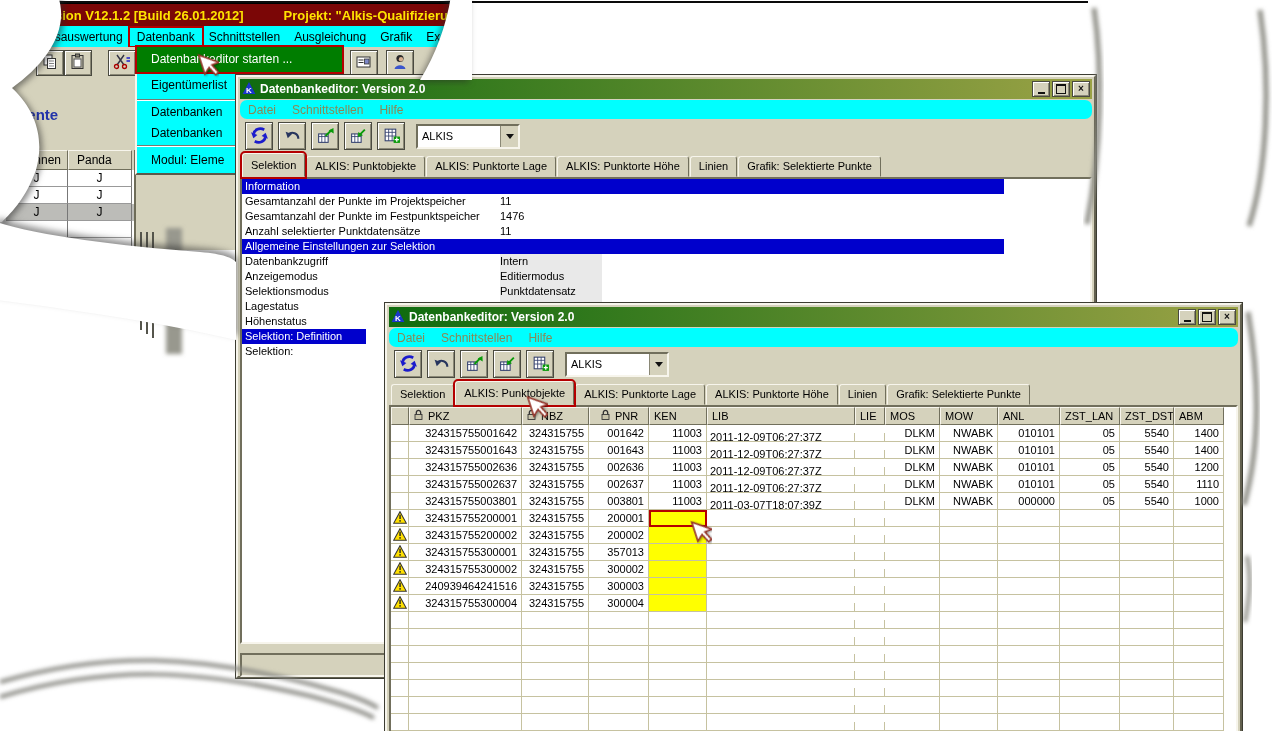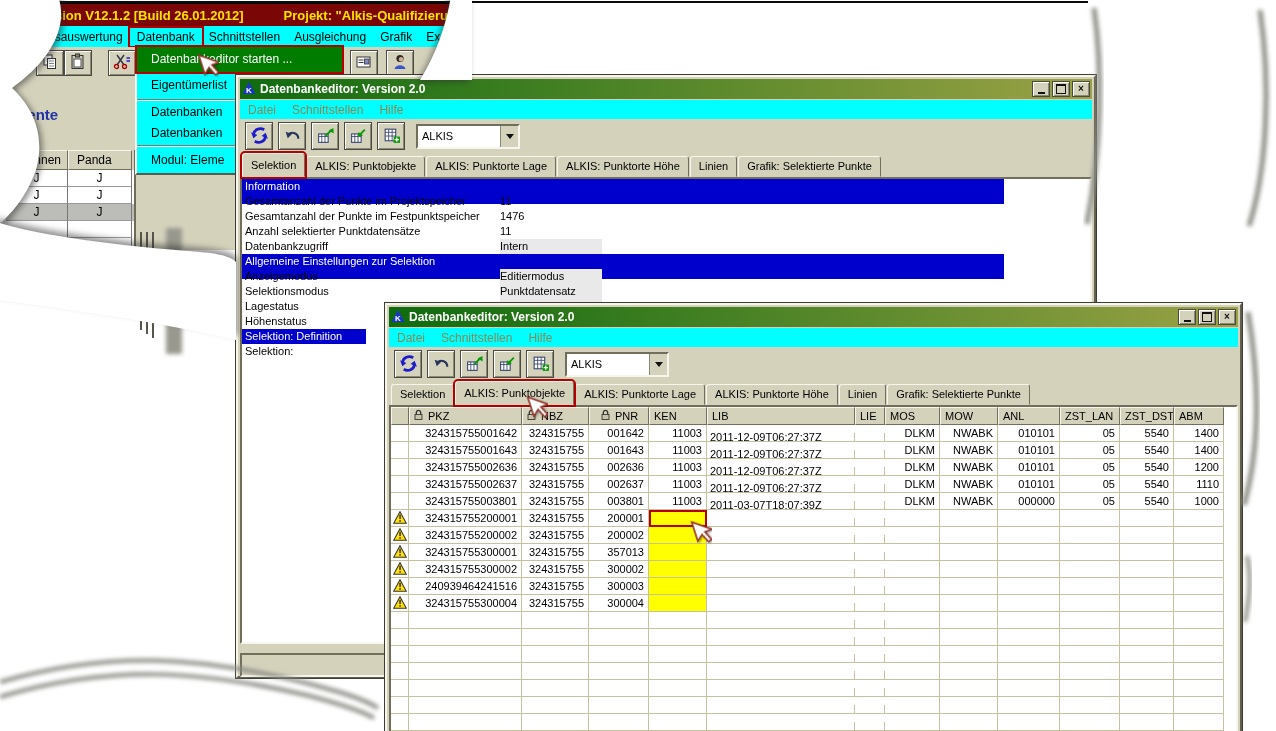--- a/index.html
+++ b/index.html
@@ -40,41 +40,41 @@
   .editor-window{position:absolute;background:#d5d2bc;border:2px solid;border-color:#f7f5ec #62604e #62604e #f7f5ec;
       box-shadow:0 0 0 1px #3c3c32;box-sizing:border-box;padding:2px;}
   .ew-titlebar{height:20px;background:linear-gradient(90deg,#0f6b0f,#9aa245);display:flex;align-items:center;
       color:#fff;font-weight:bold;font-size:12px;padding:0 2px;}
   .ew-title{margin-left:4px;white-space:nowrap;}
   .ew-buttons{margin-left:auto;display:flex;gap:2px;}
   .wbtn{width:16px;height:14px;background:#d5d2bc;border:1px solid #4a4a40;box-shadow:inset 1px 1px 0 #fff,inset -1px -1px 0 #8a8876;
       display:flex;align-items:center;justify-content:center;font-size:10px;font-weight:bold;color:#111;line-height:1;}
   .wbtn .min-glyph{display:block;width:7px;height:2px;background:#111;margin-top:7px;}
   .wbtn .max-glyph{display:block;width:8px;height:7px;border:1px solid #111;border-top-width:2px;}
-  .ew-menubar{height:19px;background:#00ffff;display:flex;align-items:center;margin-top:1px;}
+  .ew-menubar{height:19px;background:#00ffff;display:flex;align-items:center;margin-top:1px;border-radius:7px;}
   .ew-menu-item{color:#8a8855;font-size:12px;padding:0 8px;white-space:nowrap;}
   .ew-toolbar{height:32px;display:flex;align-items:center;gap:5px;padding-left:5px;margin-top:1px;}
   .ebtn{width:26px;height:26px;background:#d5d2bc;border:1px solid #4a4a40;box-shadow:inset 1px 1px 0 #fff,inset -1px -1px 0 #8a8876;
       display:flex;align-items:center;justify-content:center;flex:none;}
   .combo{margin-left:6px;width:100px;height:21px;background:#fff;border:2px solid;border-color:#716f5c #f7f5ec #f7f5ec #716f5c;
       display:flex;align-items:center;box-sizing:content-box;}
   .combo-text{flex:1;padding-left:4px;font-size:11px;}
   .combo-btn{width:17px;height:21px;background:#d5d2bc;border-left:1px solid #8a8876;display:flex;align-items:center;justify-content:center;}
   .combo-arrow{width:0;height:0;border-left:4px solid transparent;border-right:4px solid transparent;border-top:5px solid #111;}
   .ew-tabbar{height:23px;display:flex;align-items:flex-end;padding-left:2px;margin-top:2px;position:relative;}
   .tab{height:19px;line-height:19px;padding:0 8px;font-size:11px;background:#d5d2bc;margin-right:1px;white-space:nowrap;
       border:1px solid;border-color:#f7f5ec #716f5c #d5d2bc #f7f5ec;border-radius:3px 3px 0 0;position:relative;}
   .tab.active{height:22px;line-height:22px;z-index:2;border-bottom-color:#d5d2bc;}
   .ew-content{background:#fff;border:2px solid;border-color:#716f5c #f7f5ec #f7f5ec #716f5c;overflow:hidden;position:relative;}
   .ew-statusbar{height:20px;margin-top:9px;background:#d5d2bc;border:2px solid;border-color:#716f5c #f7f5ec #f7f5ec #716f5c;}
   
   .sel-row{height:15px;line-height:15px;position:relative;white-space:nowrap;font-size:11px;}
   .sel-row .lbl{padding-left:3px;}
   .sel-row.section{background:none;}
-  .sel-row.section .bar{display:inline-block;width:759px;background:#0000cc;color:#fff;padding-left:3px;height:25px;}
+  .sel-row.section .bar{display:inline-block;width:759px;background:#0000cc;color:#fff;padding-left:3px;height:15px;}
   .sel-row .val{position:absolute;left:258px;top:0;display:inline-block;width:102px;height:15px;}
   .sel-row .val.shaded{background:#e9e9e9;}
   .sel-row.selected .lbl{background:#0000cc;color:#fff;display:inline-block;padding-right:24px;height:15px;}
   
   .grid{position:absolute;left:0;top:0;}
   .grid-hrow{display:flex;height:18px;}
   .grid-hcell{box-sizing:border-box;background:#d5d2bc;border:1px solid;border-color:#f7f5ec #716f5c #716f5c #f7f5ec;
       font-size:11px;display:flex;align-items:center;overflow:hidden;white-space:nowrap;}
   .grid-hcell .hlabel{flex:1;padding:0 4px;}
   .grid-row{display:flex;height:17px;background:#fff;}
@@ -273,22 +273,22 @@
         <span class="tab">ALKIS: Punktorte Lage</span>
         <span class="tab">ALKIS: Punktorte Höhe</span>
         <span class="tab">Linien</span>
         <span class="tab">Grafik: Selektierte Punkte</span>
       </div>
     <div class="ew-content" style="height:463px;">
         <div class="sel-row section"><span class="bar">Information</span></div>
         <div class="sel-row item"><span class="lbl">Gesamtanzahl der Punkte im Projektspeicher</span><span class="val">11</span></div>
         <div class="sel-row item"><span class="lbl">Gesamtanzahl der Punkte im Festpunktspeicher</span><span class="val">1476</span></div>
         <div class="sel-row item"><span class="lbl">Anzahl selektierter Punktdatensätze</span><span class="val">11</span></div>
+        <div class="sel-row section"><span class="bar">Allgemeine Einstellungen zur Selektion</span></div>
         <div class="sel-row item"><span class="lbl">Datenbankzugriff</span><span class="val shaded">Intern</span></div>
-        <div class="sel-row section"><span class="bar">Allgemeine Einstellungen zur Selektion</span></div>
         <div class="sel-row item"><span class="lbl">Anzeigemodus</span><span class="val shaded">Editiermodus</span></div>
         <div class="sel-row item"><span class="lbl">Selektionsmodus</span><span class="val shaded">Punktdatensatz</span></div>
         <div class="sel-row item"><span class="lbl">Lagestatus</span><span class="val shaded">489</span></div>
         <div class="sel-row item"><span class="lbl">Höhenstatus</span><span class="val"></span></div>
         <div class="sel-row selected"><span class="lbl">Selektion: Definition</span></div>
         <div class="sel-row item"><span class="lbl">Selektion:</span><span class="val"></span></div>
       </div>
     <div class="ew-statusbar"></div>
   </div>
 

